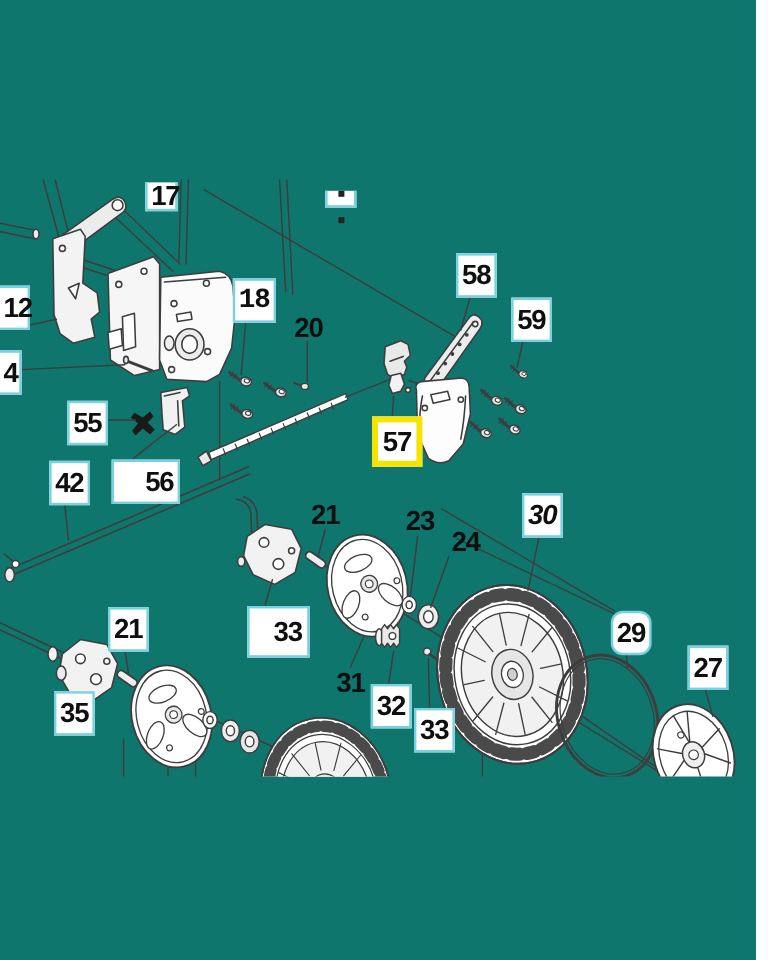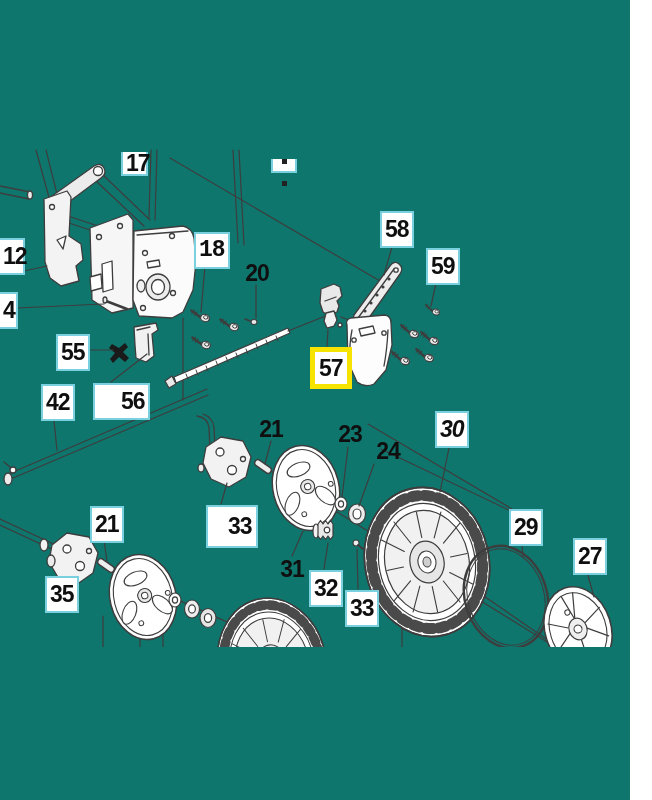--- a/index.html
+++ b/index.html
@@ -358,21 +358,21 @@
   <div class="plabel boxed" style="left:435px; top:411px;font-style:italic;">30</div>
 
   <div class="plabel boxed" style="left:206px; top:505px; padding:6px 4px 7px 20px;">33</div>
 
   <div class="plabel" style="left:277px; top:556px; width:30px;">31</div>
 
   <div class="plabel boxed" style="left:309px; top:570px;">32</div>
 
   <div class="plabel boxed" style="left:345px; top:590px;">33</div>
 
-  <div class="plabel boxed" style="left:509px; top:509px;">29</div>
+  <div class="plabel boxed" style="left:509px; top:509px;border-radius:10px;">29</div>
 
   <div class="plabel boxed" style="left:573px; top:538px;">27</div>
 
   <div class="plabel boxed" style="left:90px; top:506px;">21</div>
 
   <div class="plabel boxed" style="left:45px; top:576px;">35</div>
 
 </div>
 
 </body></html>

